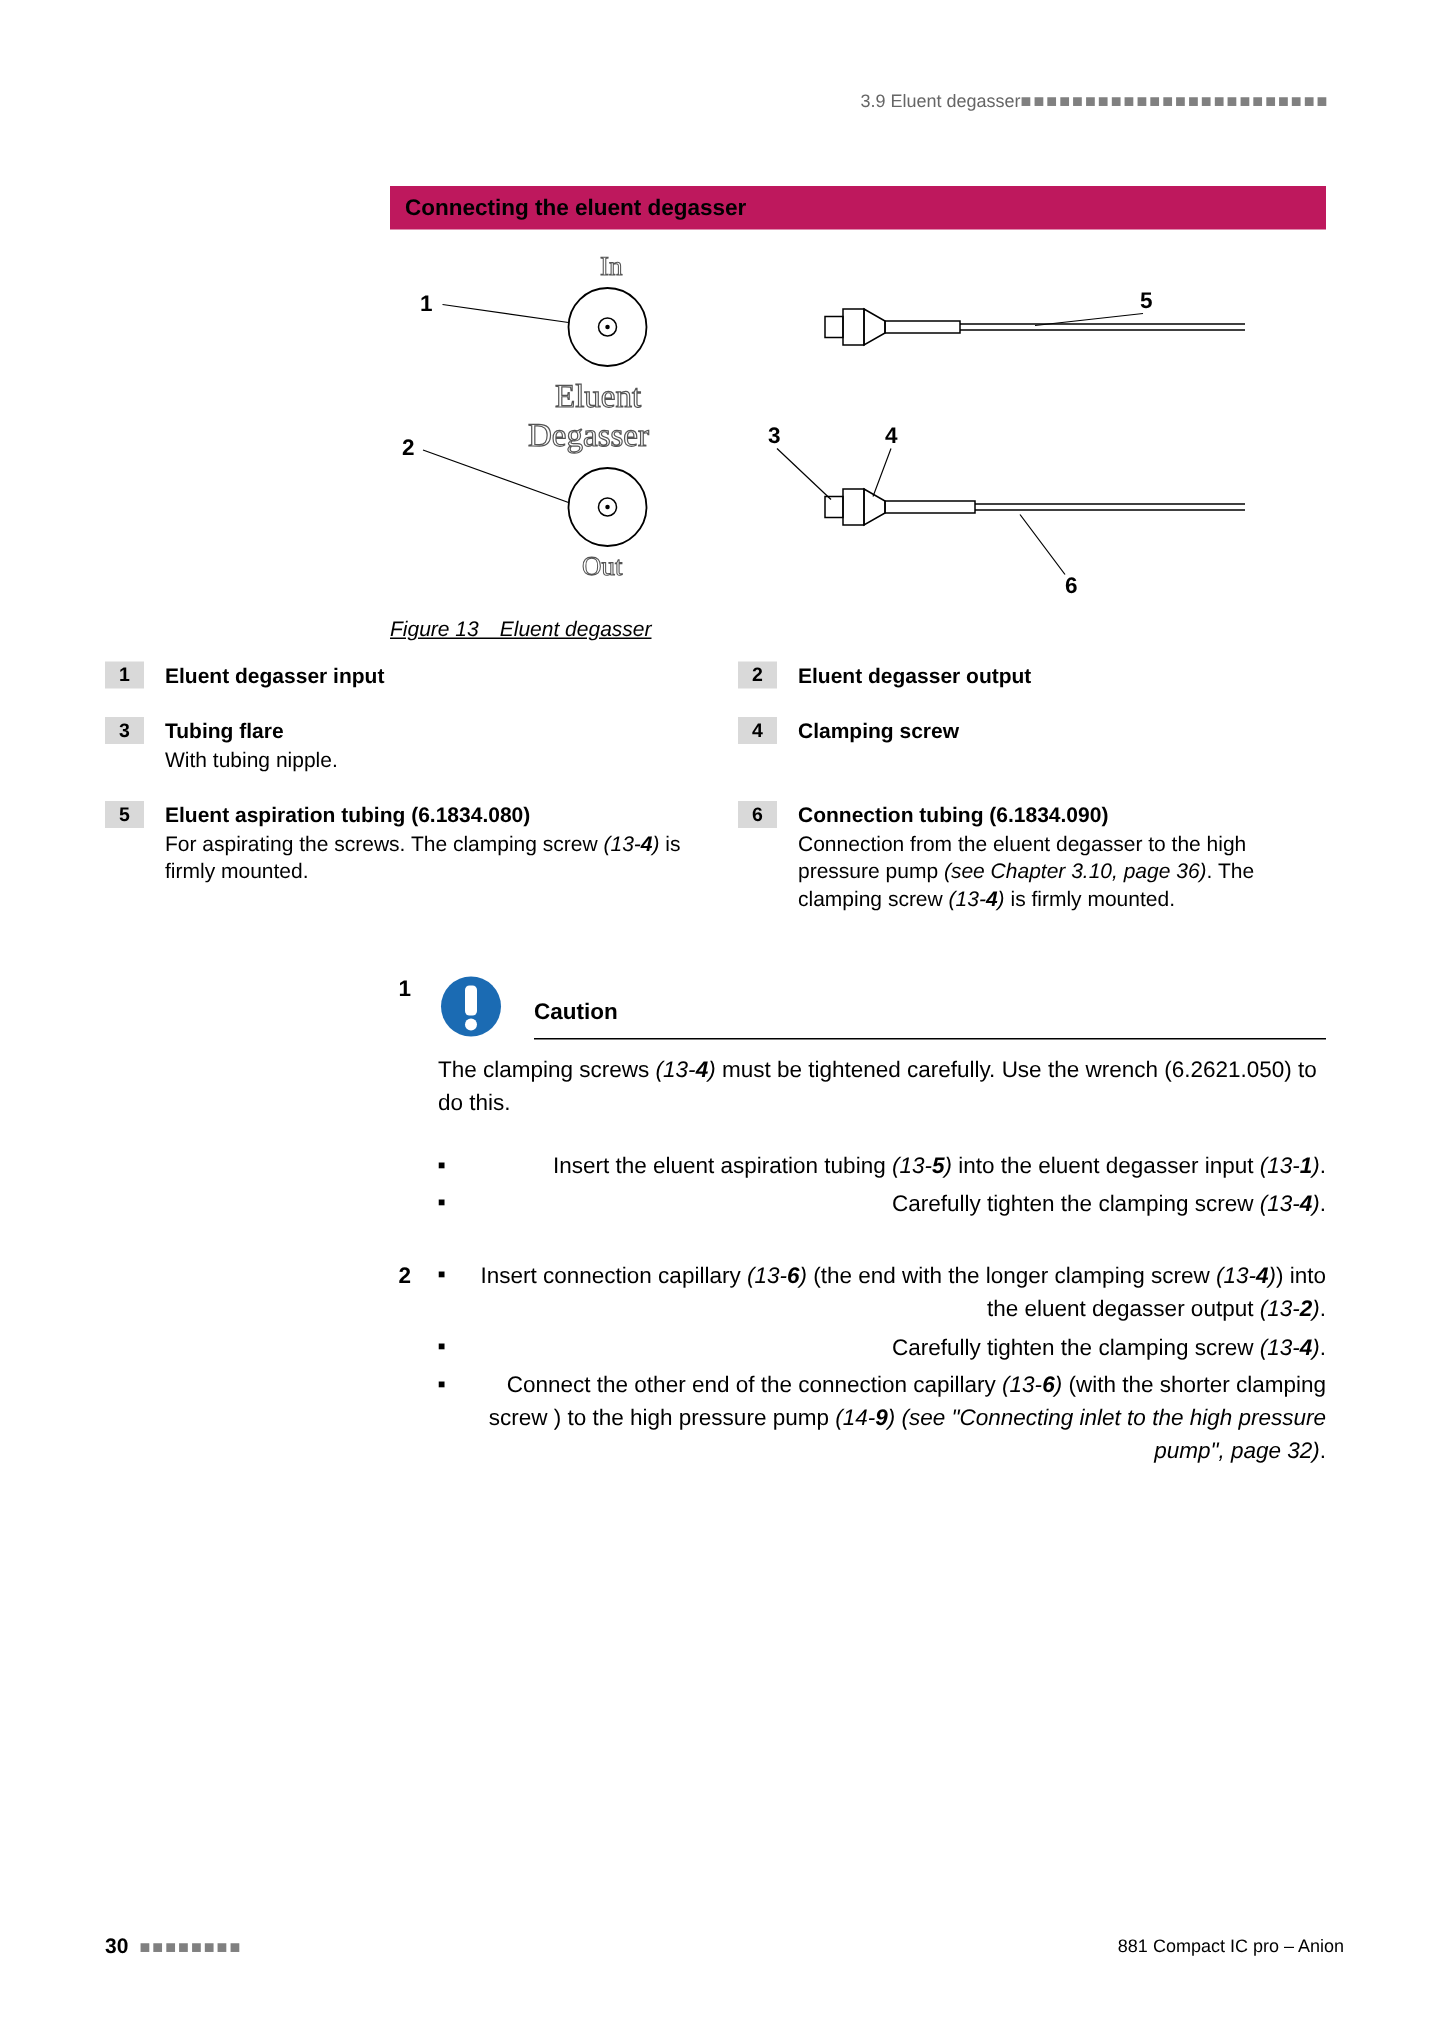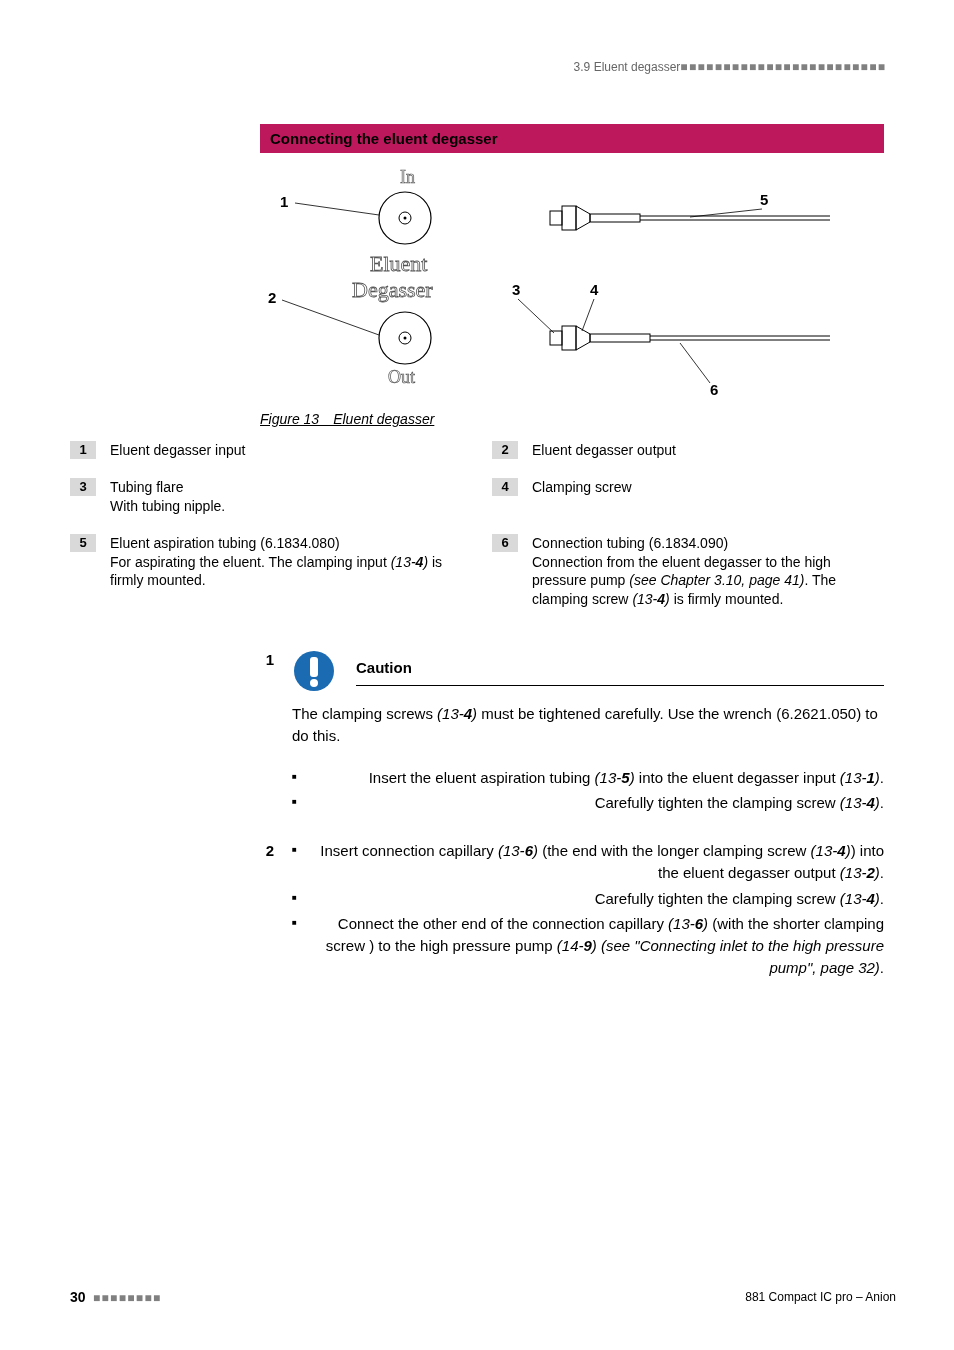--- a/index.html
+++ b/index.html
@@ -72,21 +72,21 @@
       font-size: 13px;
       text-align: center;
       line-height: 18px;
       flex-shrink: 0;
     }
     .legend-body {
       font-size: 14px;
       line-height: 1.35;
     }
     .legend-title {
-      font-weight: normal;
+      font-weight: bold;
     }
     .legend-desc {
       font-weight: normal;
     }
     .ref { font-style: italic; }
     .ref-bold { font-style: italic; font-weight: bold; }
     .step-container {
       margin-left: 190px;
       margin-top: 10px;
     }
@@ -104,21 +104,21 @@
       padding-top: 2px;
     }
     .step-body {
       flex: 1;
       font-size: 15px;
       line-height: 1.45;
     }
     .caution-block {
       display: flex;
       gap: 20px;
-      align-items: center;
+      align-items: flex-end;
       margin-bottom: 10px;
     }
     .caution-icon {
       width: 44px;
       height: 44px;
       flex-shrink: 0;
     }
     .caution-heading {
       font-weight: bold;
       font-size: 15px;
@@ -254,30 +254,30 @@
     </div>
     <div class="legend-item">
       <div class="legend-num">4</div>
       <div class="legend-body"><span class="legend-title">Clamping screw</span></div>
     </div>
     <div class="legend-item">
       <div class="legend-num">5</div>
       <div class="legend-body">
         <div class="legend-title">Eluent aspiration tubing (6.1834.080)</div>
         <div class="legend-desc">
-          <span>For aspirating the eluent. The clamping input </span><span class="ref">(13-</span><span class="ref-bold">4</span><span class="ref">)</span><span> is firmly mounted.</span>
+          <span>For aspirating the screws. The clamping screw </span><span class="ref">(13-</span><span class="ref-bold">4</span><span class="ref">)</span><span> is firmly mounted.</span>
         </div>
       </div>
     </div>
     <div class="legend-item">
       <div class="legend-num">6</div>
       <div class="legend-body">
         <div class="legend-title">Connection tubing (6.1834.090)</div>
         <div class="legend-desc">
-          <span>Connection from the eluent degasser to the high pressure pump </span><span class="ref">(see Chapter 3.10, page 41)</span><span>. The clamping screw </span><span class="ref">(13-</span><span class="ref-bold">4</span><span class="ref">)</span><span> is firmly mounted.</span>
+          <span>Connection from the eluent degasser to the high pressure pump </span><span class="ref">(see Chapter 3.10, page 36)</span><span>. The clamping screw </span><span class="ref">(13-</span><span class="ref-bold">4</span><span class="ref">)</span><span> is firmly mounted.</span>
         </div>
       </div>
     </div>
   </div>
 
   <div class="step-container">
 
     <div class="step">
       <div class="step-num">1</div>
       <div class="step-body">

